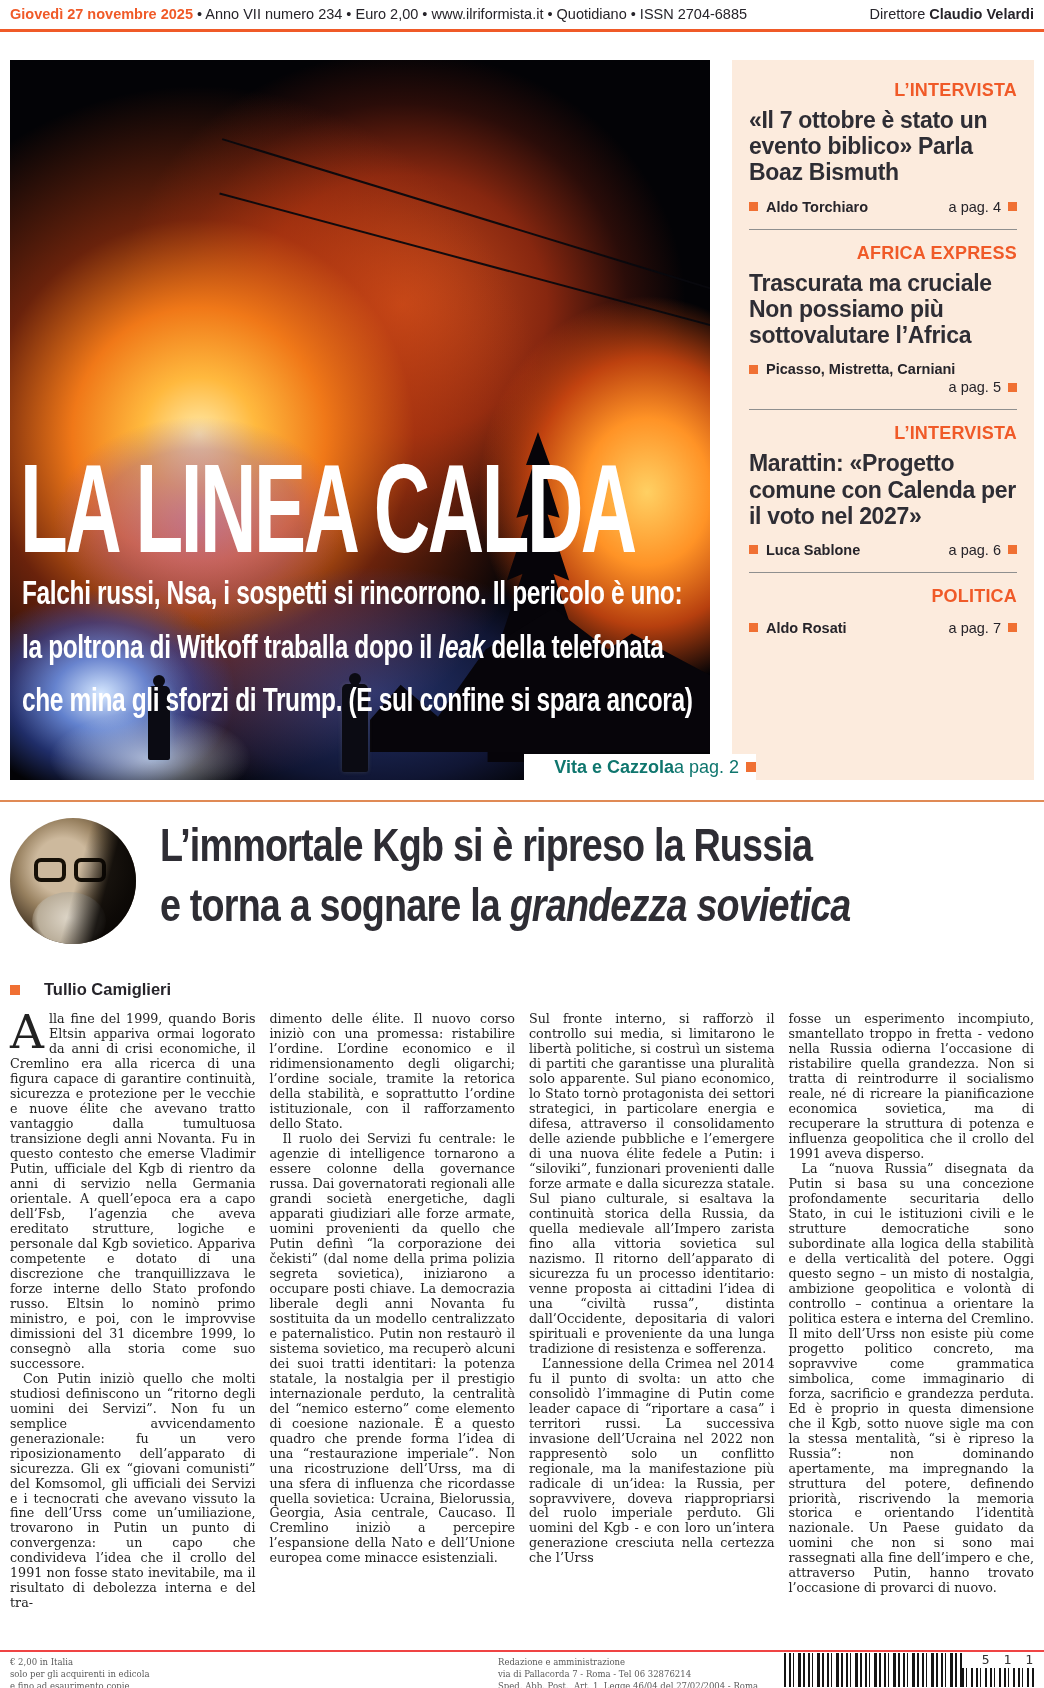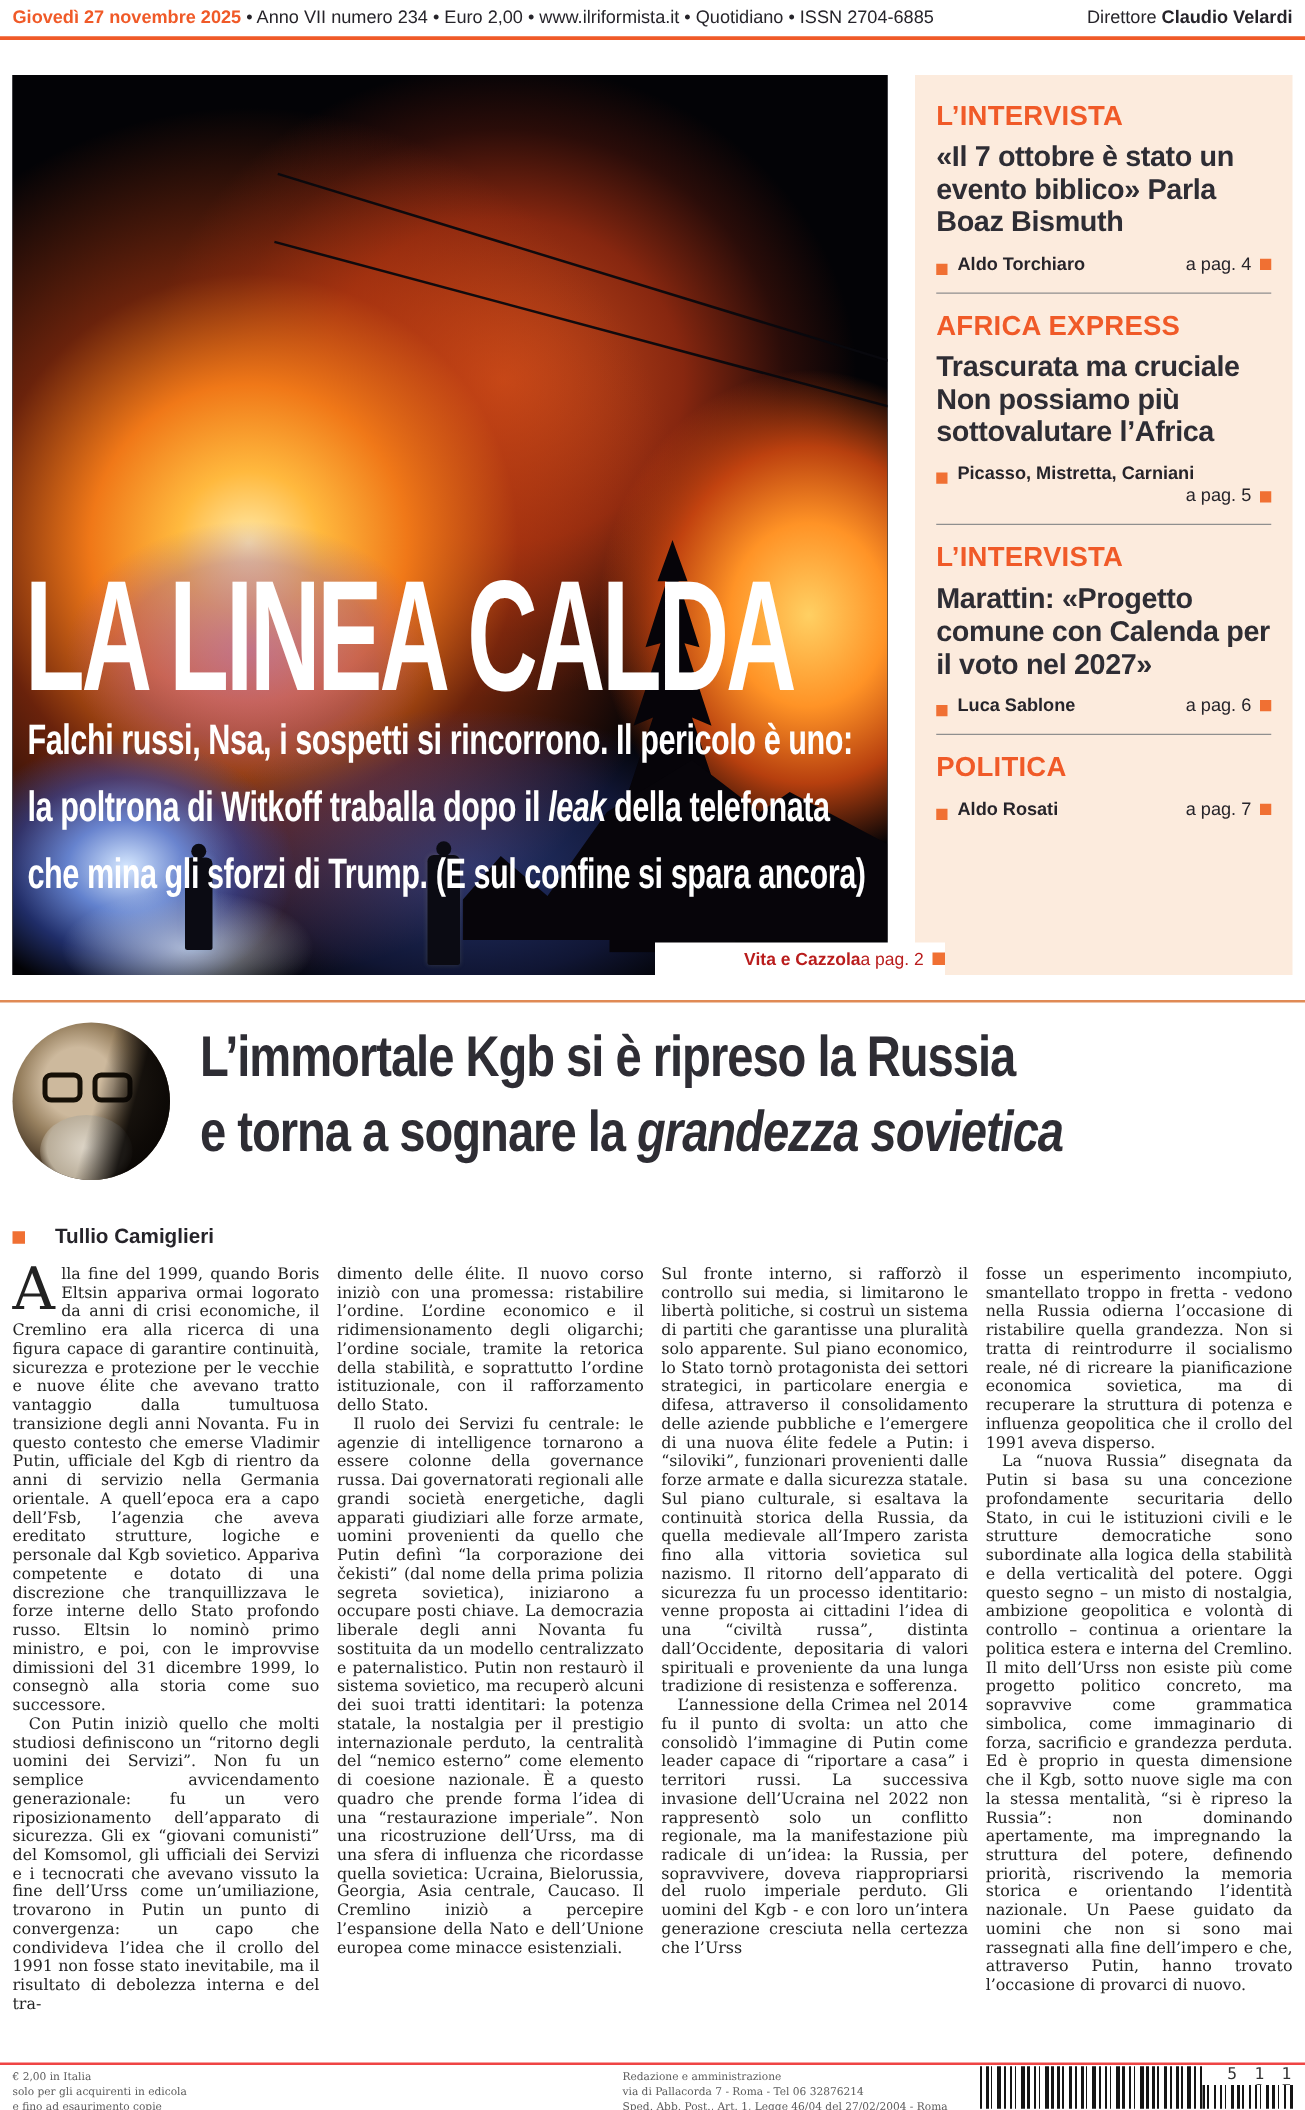--- a/index.html
+++ b/index.html
@@ -52,31 +52,31 @@
   .ff2 { left:332px; bottom:8px; width:26px; height:88px; box-shadow:0 0 4px rgba(150,150,120,.25); }
   .road-glow { background:radial-gradient(ellipse 18% 8% at 20% 97%, rgba(220,235,255,.75), transparent 80%); }
 
   .lead-headline { position:absolute; left:10px; top:386px; z-index:5; color:#ffffff; font-weight:900;
     font-size:126px; letter-spacing:-4px; white-space:nowrap; transform:scaleX(.62); transform-origin:left top; line-height:1; }
   .lead-subhead { position:absolute; left:12px; top:506px; z-index:5; color:#ffffff; font-weight:800;
     font-size:34px; letter-spacing:-.5px; line-height:1.58; transform:scaleX(.72); transform-origin:left top; white-space:nowrap; }
   .lead-subhead em { font-style:italic; }
 
   .caption-notch { position:absolute; right:-46px; bottom:0; height:26px; width:232px; background:#ffffff; z-index:6;
-    display:flex; align-items:center; justify-content:flex-end; font-size:14px; color:#b91c1c;padding-left:23px; }
+    display:flex; align-items:center; justify-content:flex-end; font-size:18px; color:#0f766e;padding-left:23px; }
   .caption-notch b { font-weight:bold; }
   .sq { display:inline-block; width:10px; height:10px; background:#f07033; flex:none; }
   .caption-notch .sq { margin-left:7px; }
 
   
   .sidebar { flex:1; height:720px; background:#fcebdd; padding:20px 17px 0 17px; overflow:hidden; }
-  .kicker { color:#f05a28; font-weight:800; font-size:22px; letter-spacing:.2px; }
+  .kicker { color:#f05a28; font-weight:800; font-size:18px; letter-spacing:.2px;text-align:right; }
   .sec-title { color:#2e2d34; font-weight:800; font-size:23px; line-height:1.14; margin-top:6px; letter-spacing:-.3px; }
   .sec-meta { display:flex; justify-content:space-between; align-items:center; margin-top:13px; font-size:14.5px; }
-  .sec-byline { display:flex; align-items:flex-end; gap:8px; font-weight:bold; color:#26242a; }
+  .sec-byline { display:flex; align-items:center; gap:8px; font-weight:bold; color:#26242a; }
   .sec-byline .sq { width:9px; height:9px; }
   .sec-page { display:flex; align-items:center; gap:7px; color:#26242a; }
   .sec-page .sq { width:9px; height:9px; }
   .sec-sep { border:none; border-top:1px solid #8f8f8f; margin:14px 0 13px 0; }
 
   
   .mid-rule { height:2px; background:#e08a55; margin-top:20px; }
 
   
   .art2-header { position:relative; margin:14px 10px 0 10px; min-height:148px; }

